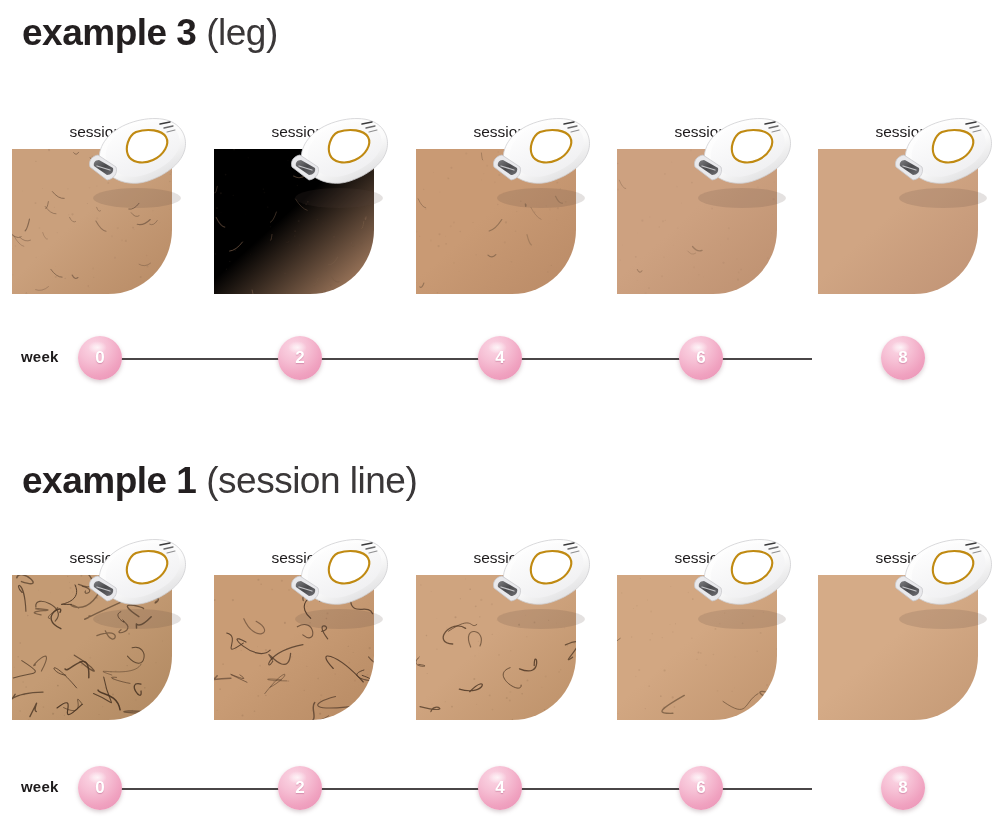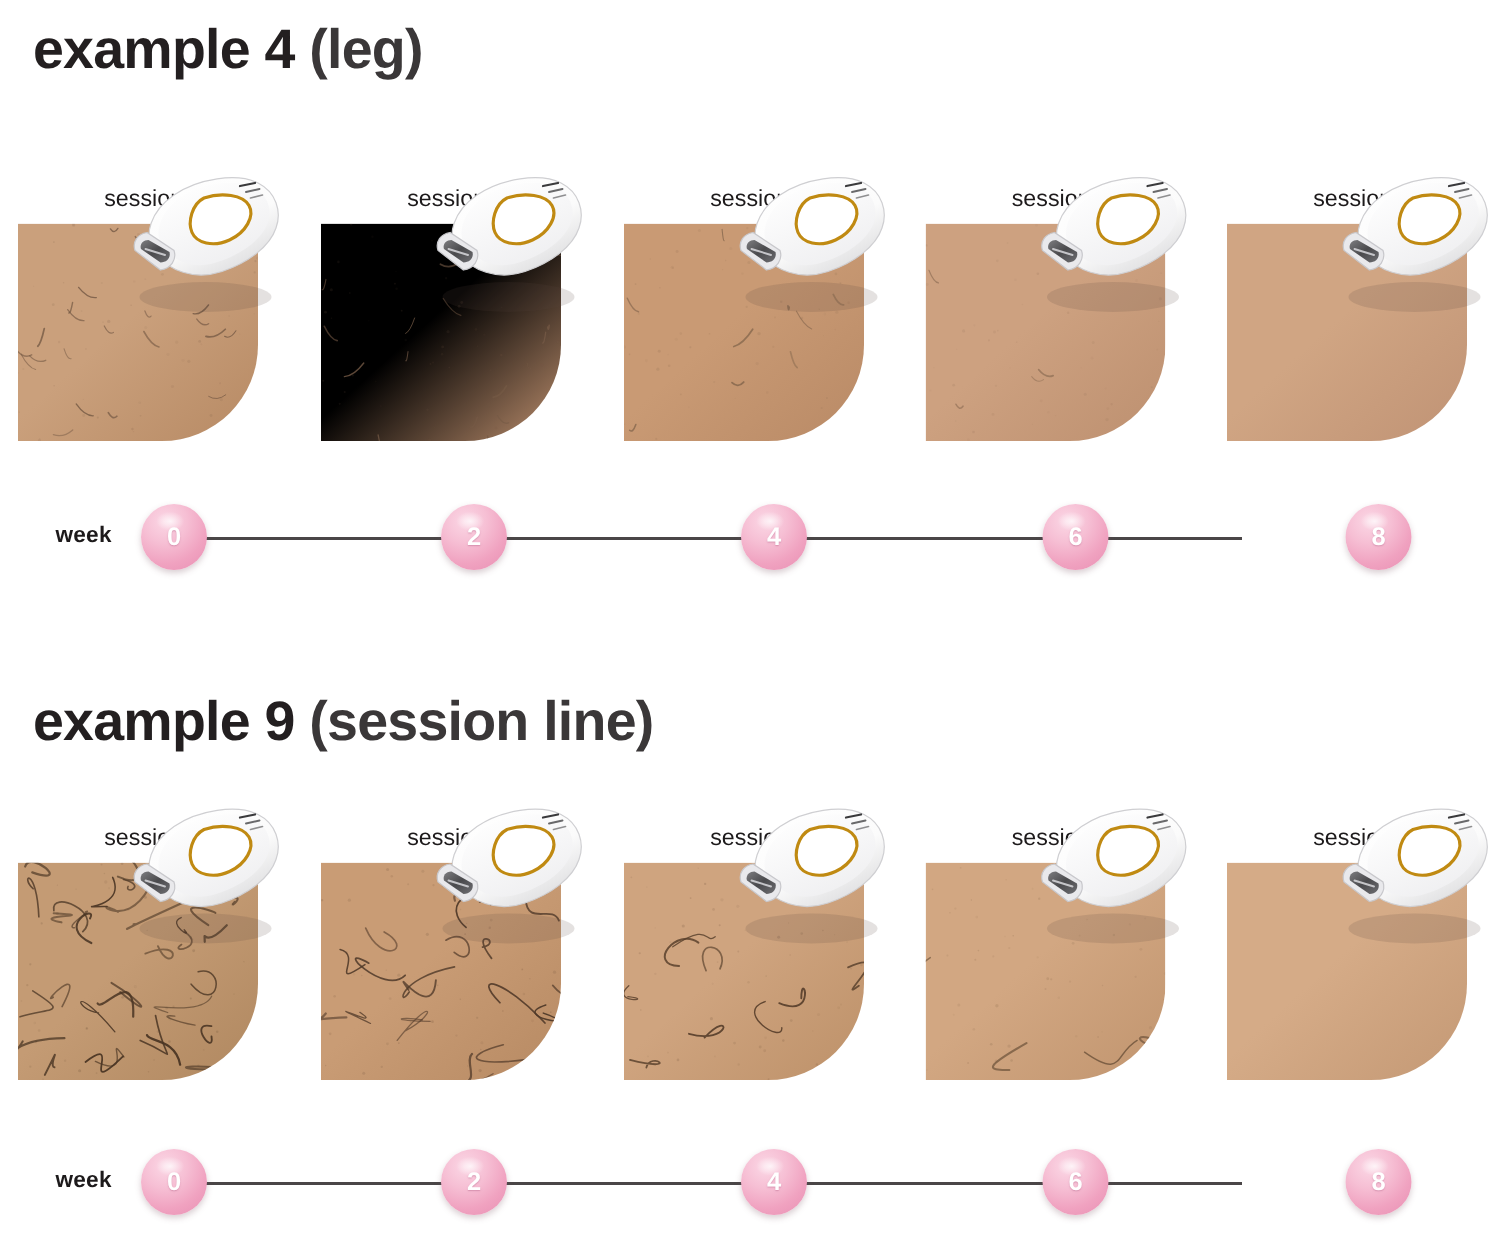--- a/index.html
+++ b/index.html
@@ -23,21 +23,21 @@
   .example-title {
     position: absolute;
     left: 22px;
     top: 12px;
     font-size: 37px;
     letter-spacing: -0.5px;
     white-space: nowrap;
     color: #231f20;
   }
   .example-title .strong { font-weight: 700; }
-  .example-title .light { font-weight: 700; color: #3a3738; }
+  .example-title .light { font-weight: 400; color: #3a3738; }
 
   
   .session-row { position: absolute; left: 0; top: 0; width: 1000px; }
 
   .session-cell { position: absolute; top: 0; width: 180px; }
 
   .session-label {
     position: absolute;
     top: 0;
     width: 180px;
@@ -70,21 +70,21 @@
   
   .device {
     position: absolute;
     width: 118px;
     height: 108px;
     pointer-events: none;
   }
   .device svg { display: block; width: 100%; height: 100%; }
 
   
-  .timeline { position: absolute; left: 16px; width: 908px; height: 46px; }
+  .timeline { position: absolute; left: 0; width: 908px; height: 46px; }
   .week-label {
     position: absolute;
     left: 21px;
     top: 12px;
     font-size: 15px;
     font-weight: 600;
     color: #1d1a1b;
     letter-spacing: 0.2px;
   }
   .timeline-line {
@@ -130,21 +130,21 @@
     font-weight: 700;
     color: #ffffff;
     text-shadow: 0 1px 1px rgba(190,110,145,0.55);
   }
 </style>
 </head>
 <body>
 
 <div class="example-block" id="example-1">
   <div class="example-title">
-    <span class="strong">example 4</span>
+    <span class="strong">example 3</span>
     <span class="light">(leg)</span>
   </div>
   <div class="session-row" id="row1-sessions" style="top: 122px;">
       <div class="session-cell" style="left: 12px;">
         <div class="session-label"><span>session</span><span class="num">1</span></div>
         <div class="patch-wrap">
           <div class="patch">
             <div class="skin"><svg width="160" height="145" viewBox="0 0 160 145" preserveAspectRatio="none">
                 <defs>
                   <linearGradient id="gcaa07c" x1="0" y1="0" x2="1" y2="1">
@@ -678,21 +678,21 @@
       </div>
       <div class="week-node" style="left: 903px;">
         <div class="bubble"></div>
         <div class="wk-num">8</div>
       </div>
     </div>
 </div>
 
 <div class="example-block" id="example-2">
   <div class="example-title">
-    <span class="strong">example 9</span>
+    <span class="strong">example 1</span>
     <span class="light">(session line)</span>
   </div>
   <div class="session-row" id="row2-sessions" style="top: 100px;">
       <div class="session-cell" style="left: 12px;">
         <div class="session-label"><span>session</span><span class="num">1</span></div>
         <div class="patch-wrap">
           <div class="patch">
             <div class="skin"><svg width="160" height="145" viewBox="0 0 160 145" preserveAspectRatio="none">
                 <defs>
                   <linearGradient id="gc49b74" x1="0" y1="0" x2="1" y2="1">

